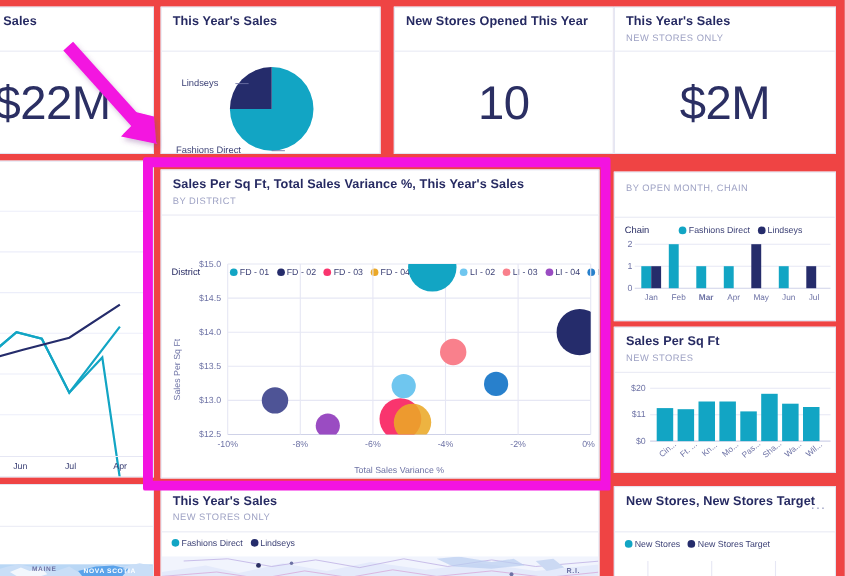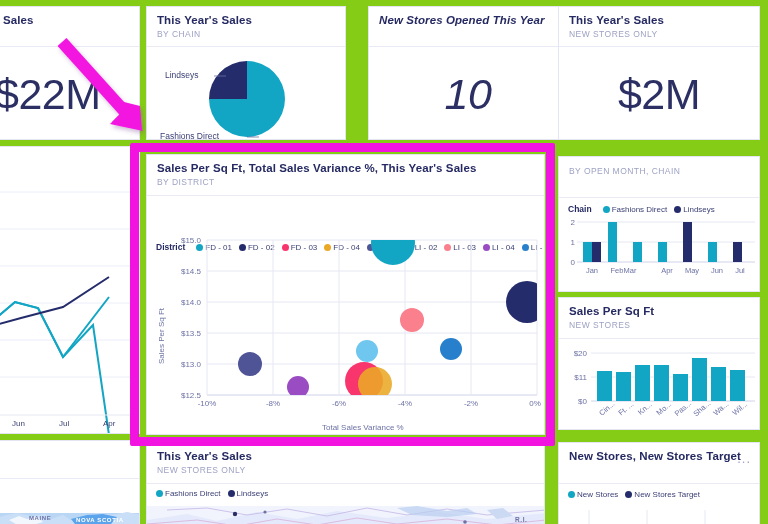--- a/index.html
+++ b/index.html
@@ -2,21 +2,21 @@
 <html><head>
 <meta charset="utf-8">
 <style>
   html,body{margin:0;padding:0;}
   body{
     width:768px;height:524px;overflow:hidden;
     background:#d9dced;
     font-family:"Liberation Sans", sans-serif;
     -webkit-font-smoothing:antialiased;
   }
-  .stage{position:relative;width:768px;height:524px;background:#84cc16;}
+  .stage{position:relative;width:768px;height:524px;background:#ef4444;}
 
   
   .tile{
     position:absolute;background:#ffffff;
     border:1px solid #e3e5f2;
     box-sizing:border-box;
     overflow:hidden;
   }
   .tile-head{
     padding:7px 10px 6px 10px;
@@ -43,21 +43,21 @@
   .bignum{
     width:100%;height:100%;display:flex;align-items:center;justify-content:center;
     font-size:43px;color:#2b2f63;font-weight:300;letter-spacing:-.5px;
   }
   .bignum.left{justify-content:flex-start;padding-left:2px;box-sizing:border-box;}
 
   
   .legend{display:flex;align-items:center;gap:7px;flex-wrap:nowrap;}
   .lg-item{display:flex;align-items:center;gap:2px;font-size:8px;color:#3a3f74;white-space:nowrap;}
   .dot{width:7px;height:7px;border-radius:50%;display:inline-block;flex:0 0 auto;}
-  .lg-cap{font-size:8.5px;font-weight:bold;color:#262a62;margin-right:4px;}
+  .lg-cap{font-size:8.5px;font-weight:normal;color:#262a62;margin-right:20px;}
   .ytick{position:absolute;font-size:8px;color:#6d72a5;text-align:right;transform:translateY(-50%);white-space:nowrap;}
   .xtick{position:absolute;font-size:8px;color:#6d72a5;transform:translateX(-50%);white-space:nowrap;}
   .axis-title{position:absolute;font-size:8px;color:#6d72a5;white-space:nowrap;}
   .axis-title.y{transform-origin:0 0;transform:rotate(-90deg);}
   .barlbl{position:absolute;font-size:7.5px;color:#6d72a5;text-align:center;transform:translateX(-50%);}
   .barlbl.rot{transform:translateX(-50%) rotate(-40deg);transform-origin:50% 0;}
 
   
   .svgfull{position:absolute;left:0;top:0;}
 
@@ -84,36 +84,35 @@
       <div class="tile-title">Sales</div>
     </div>
     <div class="tile-body" style="height:94px;">
       <div class="bignum left">$22M</div>
     </div>
   </div>
 
   <div class="tile" style="left:146px;top:6px;width:200px;height:134px;">
     <div class="tile-head" style="height:40px;">
       <div class="tile-title">This Year's Sales</div>
-      <div class="tile-sub">BY CHAIN</div>
     </div>
     <div class="tile-body" style="height:94px;">
       <svg class="svgfull" width="200" height="94" viewBox="0 0 200 94">
 
         <path d="M100 52 L100 14 A38 38 0 1 1 62 52 Z" fill="#12A5C4"></path>
         <path d="M100 52 L62 52 A38 38 0 0 1 100 14 Z" fill="#252C6B"></path>
         <line x1="67" y1="29" x2="79" y2="29" stroke="#6d72a5" stroke-width="0.8"></line>
         <line x1="100" y1="90" x2="112" y2="90" stroke="#6d72a5" stroke-width="0.8"></line>
       </svg>
       <div style="position:absolute;left:18px;top:23px;font-size:8.5px;color:#3a3f74;">Lindseys</div>
       <div style="position:absolute;left:13px;top:84px;font-size:8.5px;color:#3a3f74;">Fashions Direct</div>
     </div>
   </div>
 
-  <div class="tile" style="left:368px;top:6px;width:200px;height:134px;font-style:italic;">
+  <div class="tile" style="left:358px;top:6px;width:200px;height:134px;">
     <div class="tile-head" style="height:40px;">
       <div class="tile-title">New Stores Opened This Year</div>
     </div>
     <div class="tile-body" style="height:94px;">
       <div class="bignum">10</div>
     </div>
   </div>
 
   <div class="tile" style="left:558px;top:6px;width:202px;height:134px;">
     <div class="tile-head" style="height:40px;">
@@ -298,21 +297,21 @@
 
         <rect x="124" y="24" width="9" height="40" fill="#252C6B"></rect>
 
         <rect x="149" y="44" width="9" height="20" fill="#12A5C4"></rect>
 
         <rect x="174" y="44" width="9" height="20" fill="#252C6B"></rect>
       </svg>
 
       <div class="barlbl" style="left:33px;top:68px;">Jan</div>
       <div class="barlbl" style="left:58px;top:68px;">Feb</div>
-      <div class="barlbl" style="left:71px;top:68px;">Mar</div>
+      <div class="barlbl" style="left:83px;top:68px;font-weight:bold;">Mar</div>
       <div class="barlbl" style="left:108px;top:68px;">Apr</div>
       <div class="barlbl" style="left:133px;top:68px;">May</div>
       <div class="barlbl" style="left:158px;top:68px;">Jun</div>
       <div class="barlbl" style="left:181px;top:68px;">Jul</div>
     </div>
   </div>
 
   <div class="tile" style="left:558px;top:297px;width:202px;height:133px;">
     <div class="tile-head" style="height:41px;">
       <div class="tile-title">Sales Per Sq Ft</div>

